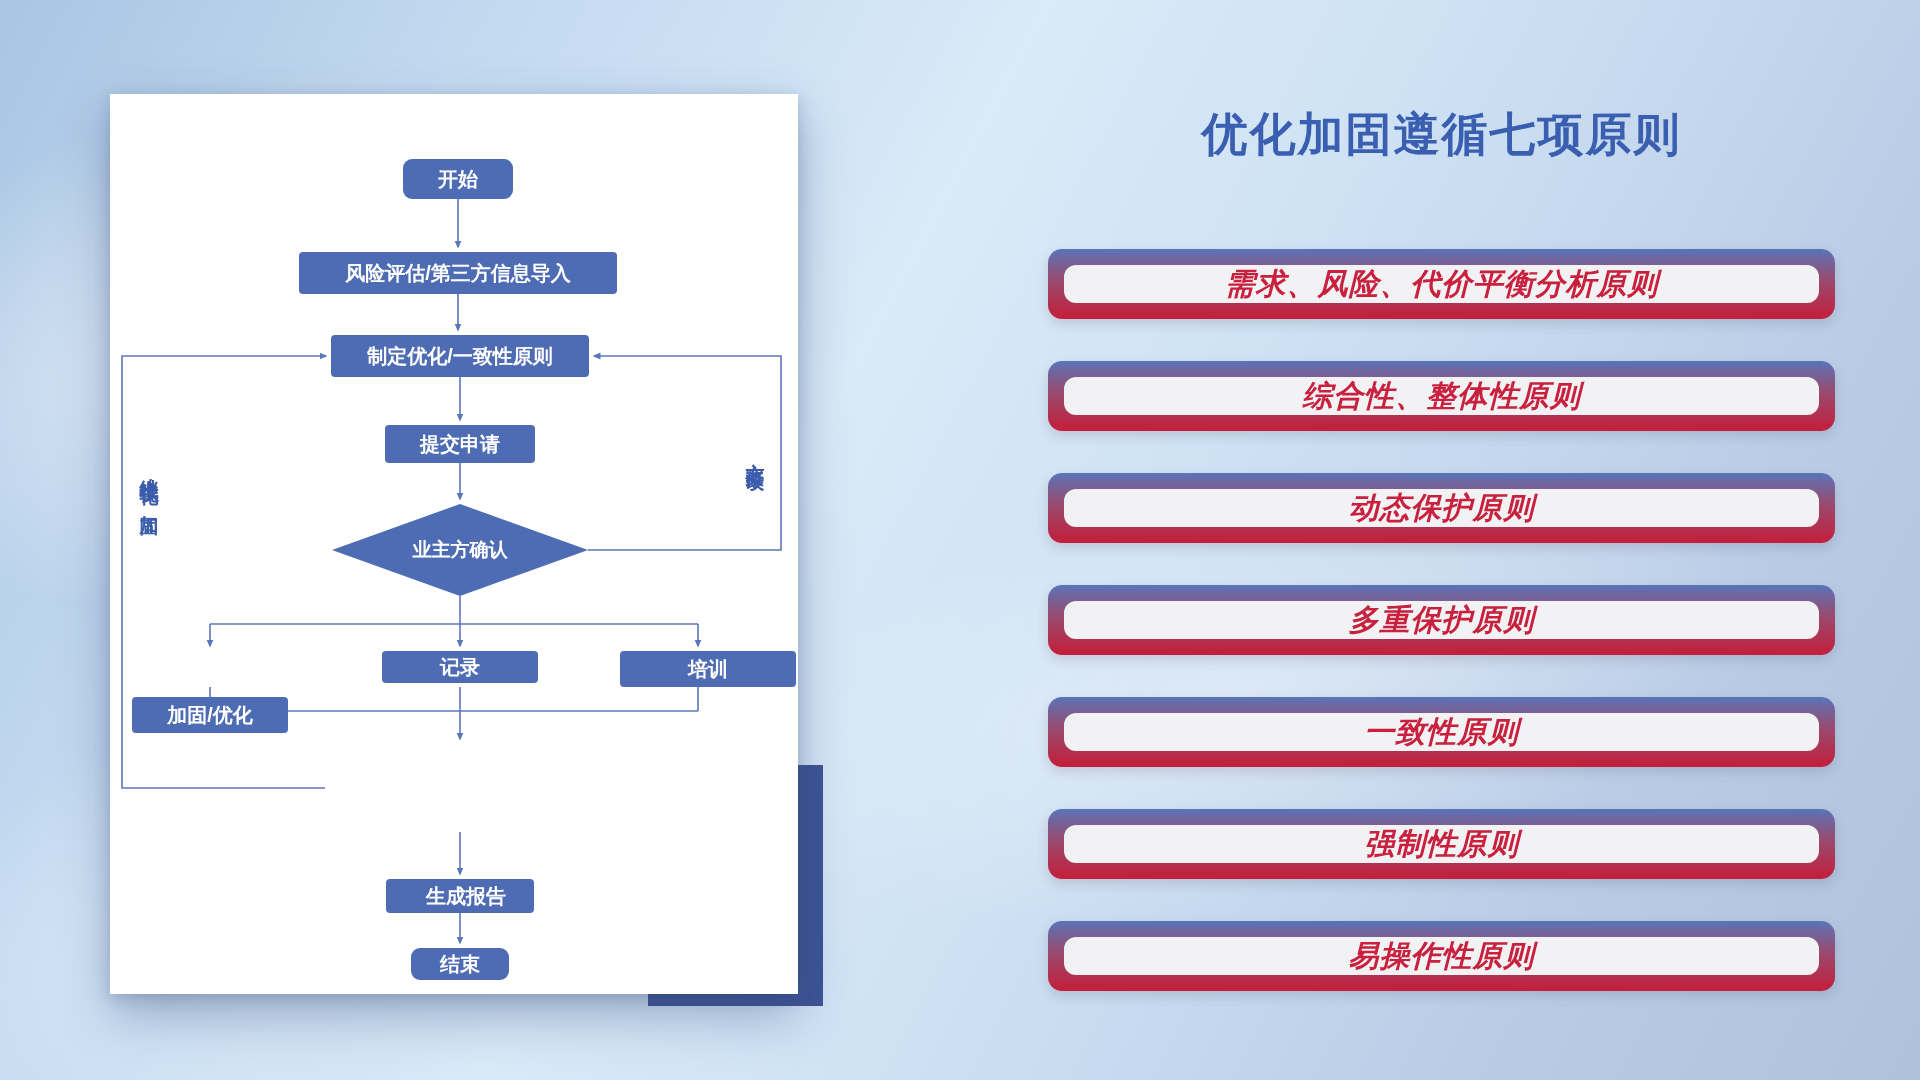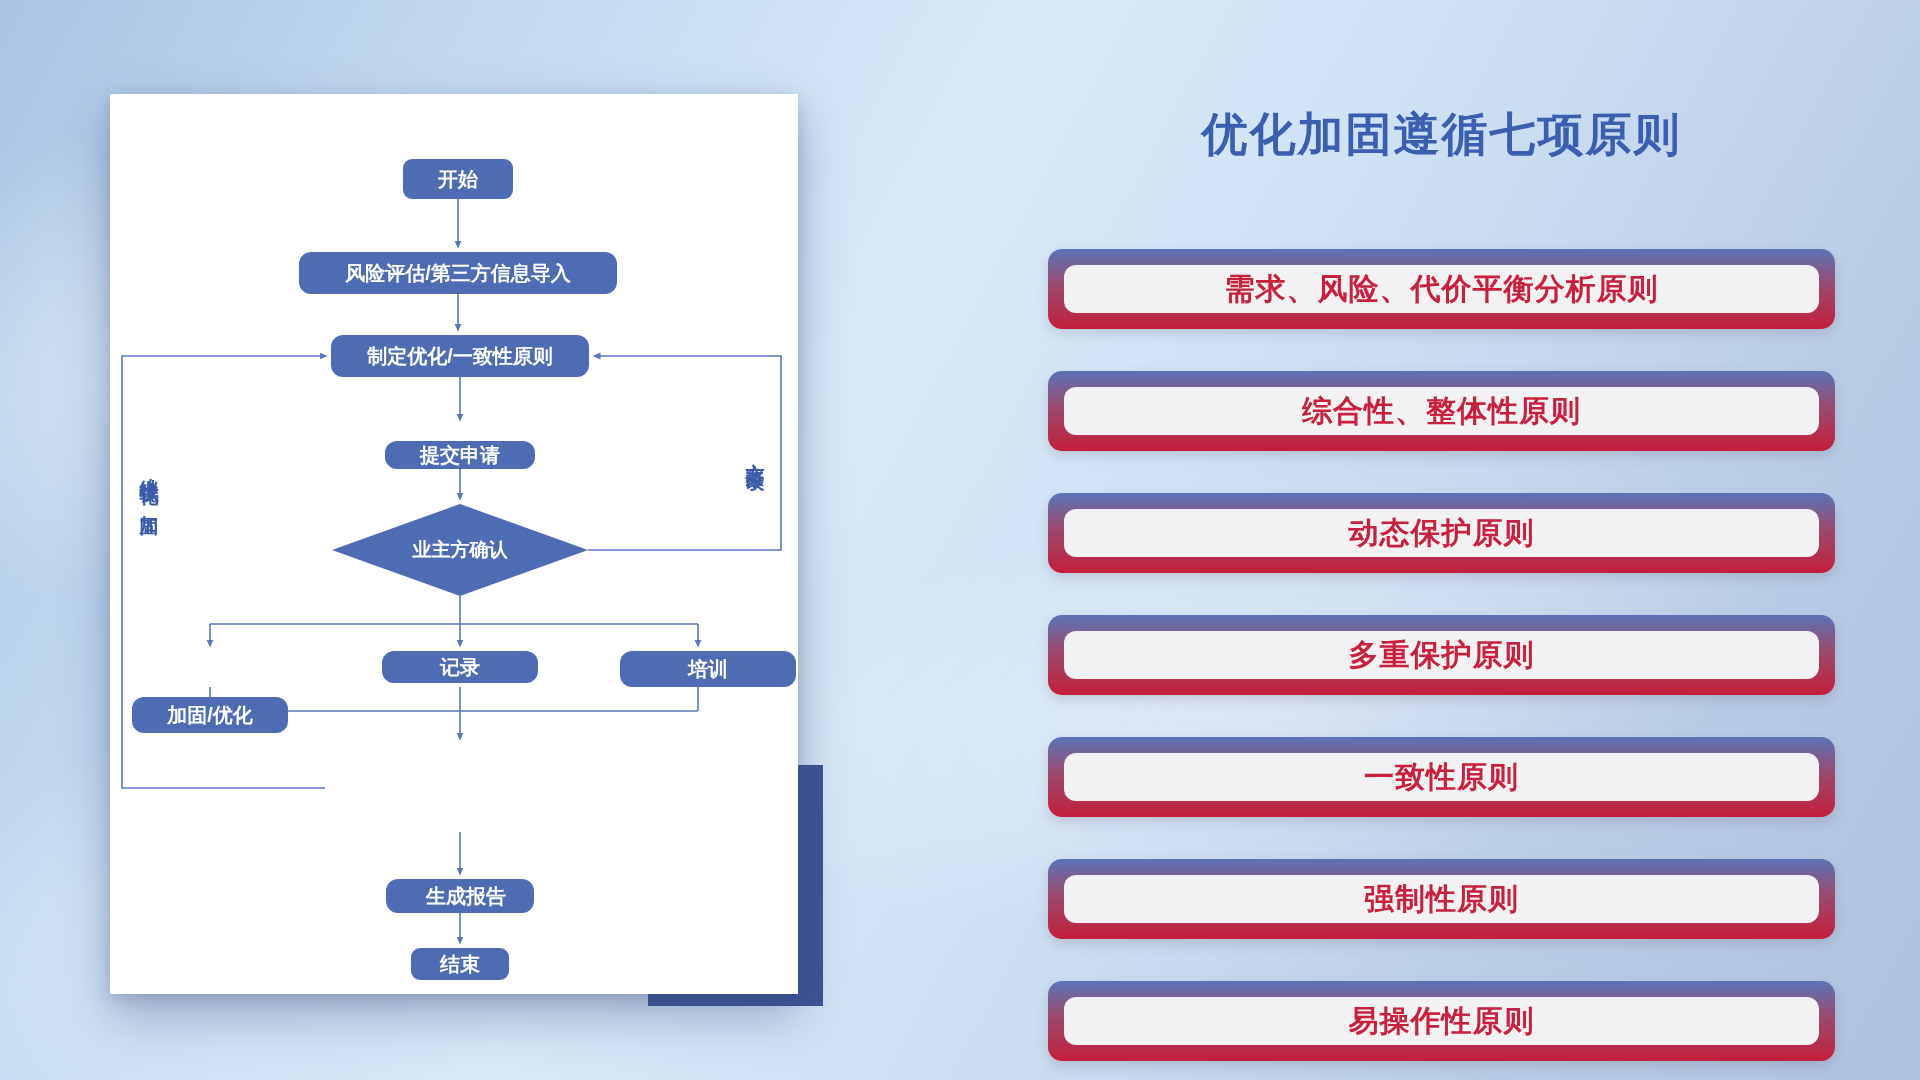--- a/index.html
+++ b/index.html
@@ -27,21 +27,21 @@
   }
   .flow-card {
     position:absolute; left:110px; top:94px; width:688px; height:900px;
     background:#ffffff;
     box-shadow:0 22px 48px rgba(52,72,124,.38), 0 4px 14px rgba(52,72,124,.22);
   }
   .flow-card svg { position:absolute; left:0; top:0; }
   .flow-node {
     position:absolute; display:flex; align-items:center; justify-content:center;
     background:#4e6cb3; color:#ffffff; font-weight:bold; font-size:20px;
-    border-radius:12px; text-align:center; line-height:1.1; white-space:nowrap;
+    border-radius:4px; text-align:center; line-height:1.1; white-space:nowrap;
   }
   .flow-node.rounded { border-radius:9px; }
   .flow-diamond {
     position:absolute; display:flex; align-items:center; justify-content:center;
     background:#4e6cb3; color:#ffffff; font-weight:bold; font-size:19px;
     clip-path:polygon(50% 0, 100% 50%, 50% 100%, 0 50%); text-align:center;
   }
   .edge-label {
     position:absolute; writing-mode:vertical-rl; text-orientation:upright;
     color:#3b5cab; font-weight:bold; font-size:19px; letter-spacing:3px;
@@ -52,23 +52,24 @@
   .panel-title {
     position:absolute; left:1048px; top:104px; width:787px;
     text-align:center; font-size:46px; font-weight:bold; color:#3a5fb0;
     letter-spacing:2px;
   }
   .principles {
     position:absolute; left:1048px; top:249px; width:787px;
     display:flex; flex-direction:column; gap:42px;
   }
   .p-box {
-    height:80px; border-radius:14px; padding:16px;
+    height:70px; border-radius:14px; padding:16px;
     background:linear-gradient(180deg,#5a74b8 0%, #9a4a6e 45%, #c41e3a 100%);
     box-shadow:0 5px 12px rgba(90,60,90,.18);
+    font-style:italic;
   }
   .p-inner {
     width:100%; height:100%; border-radius:12px; background:#f2f2f5;
     display:flex; align-items:center; justify-content:center;
     font-size:30px; font-weight:600; color:#c9203d; letter-spacing:1px;
   }
 </style>
 </head>
 <body>
 
@@ -113,21 +114,21 @@
       <path d="M215 694 L12 694 L12 262 L216 262" marker-end="url(#arrow)"></path>
     </g>
   </svg>
 
   <div class="flow-node rounded" style="left:293px; top:65px; width:110px; height:40px;text-align:right;">开始</div>
 
   <div class="flow-node" style="left:189px; top:158px; width:318px; height:42px;">风险评估/第三方信息导入</div>
 
   <div class="flow-node" style="left:221px; top:241px; width:258px; height:42px;">制定优化/一致性原则</div>
 
-  <div class="flow-node" style="left:275px; top:347px; width:150px; height:28px;">提交申请</div>
+  <div class="flow-node" style="left:275px; top:331px; width:150px; height:38px;">提交申请</div>
 
   <div class="flow-diamond" style="left:222px; top:410px; width:256px; height:92px;">业主方确认</div>
 
   <div class="flow-node" style="left:22px; top:557px; width:156px; height:36px;margin-top:46px;">加固/优化</div>
 
   <div class="flow-node" style="left:272px; top:557px; width:156px; height:32px;">记录</div>
 
   <div class="flow-node" style="left:510px; top:557px; width:176px; height:36px;">培训</div>
 
 

